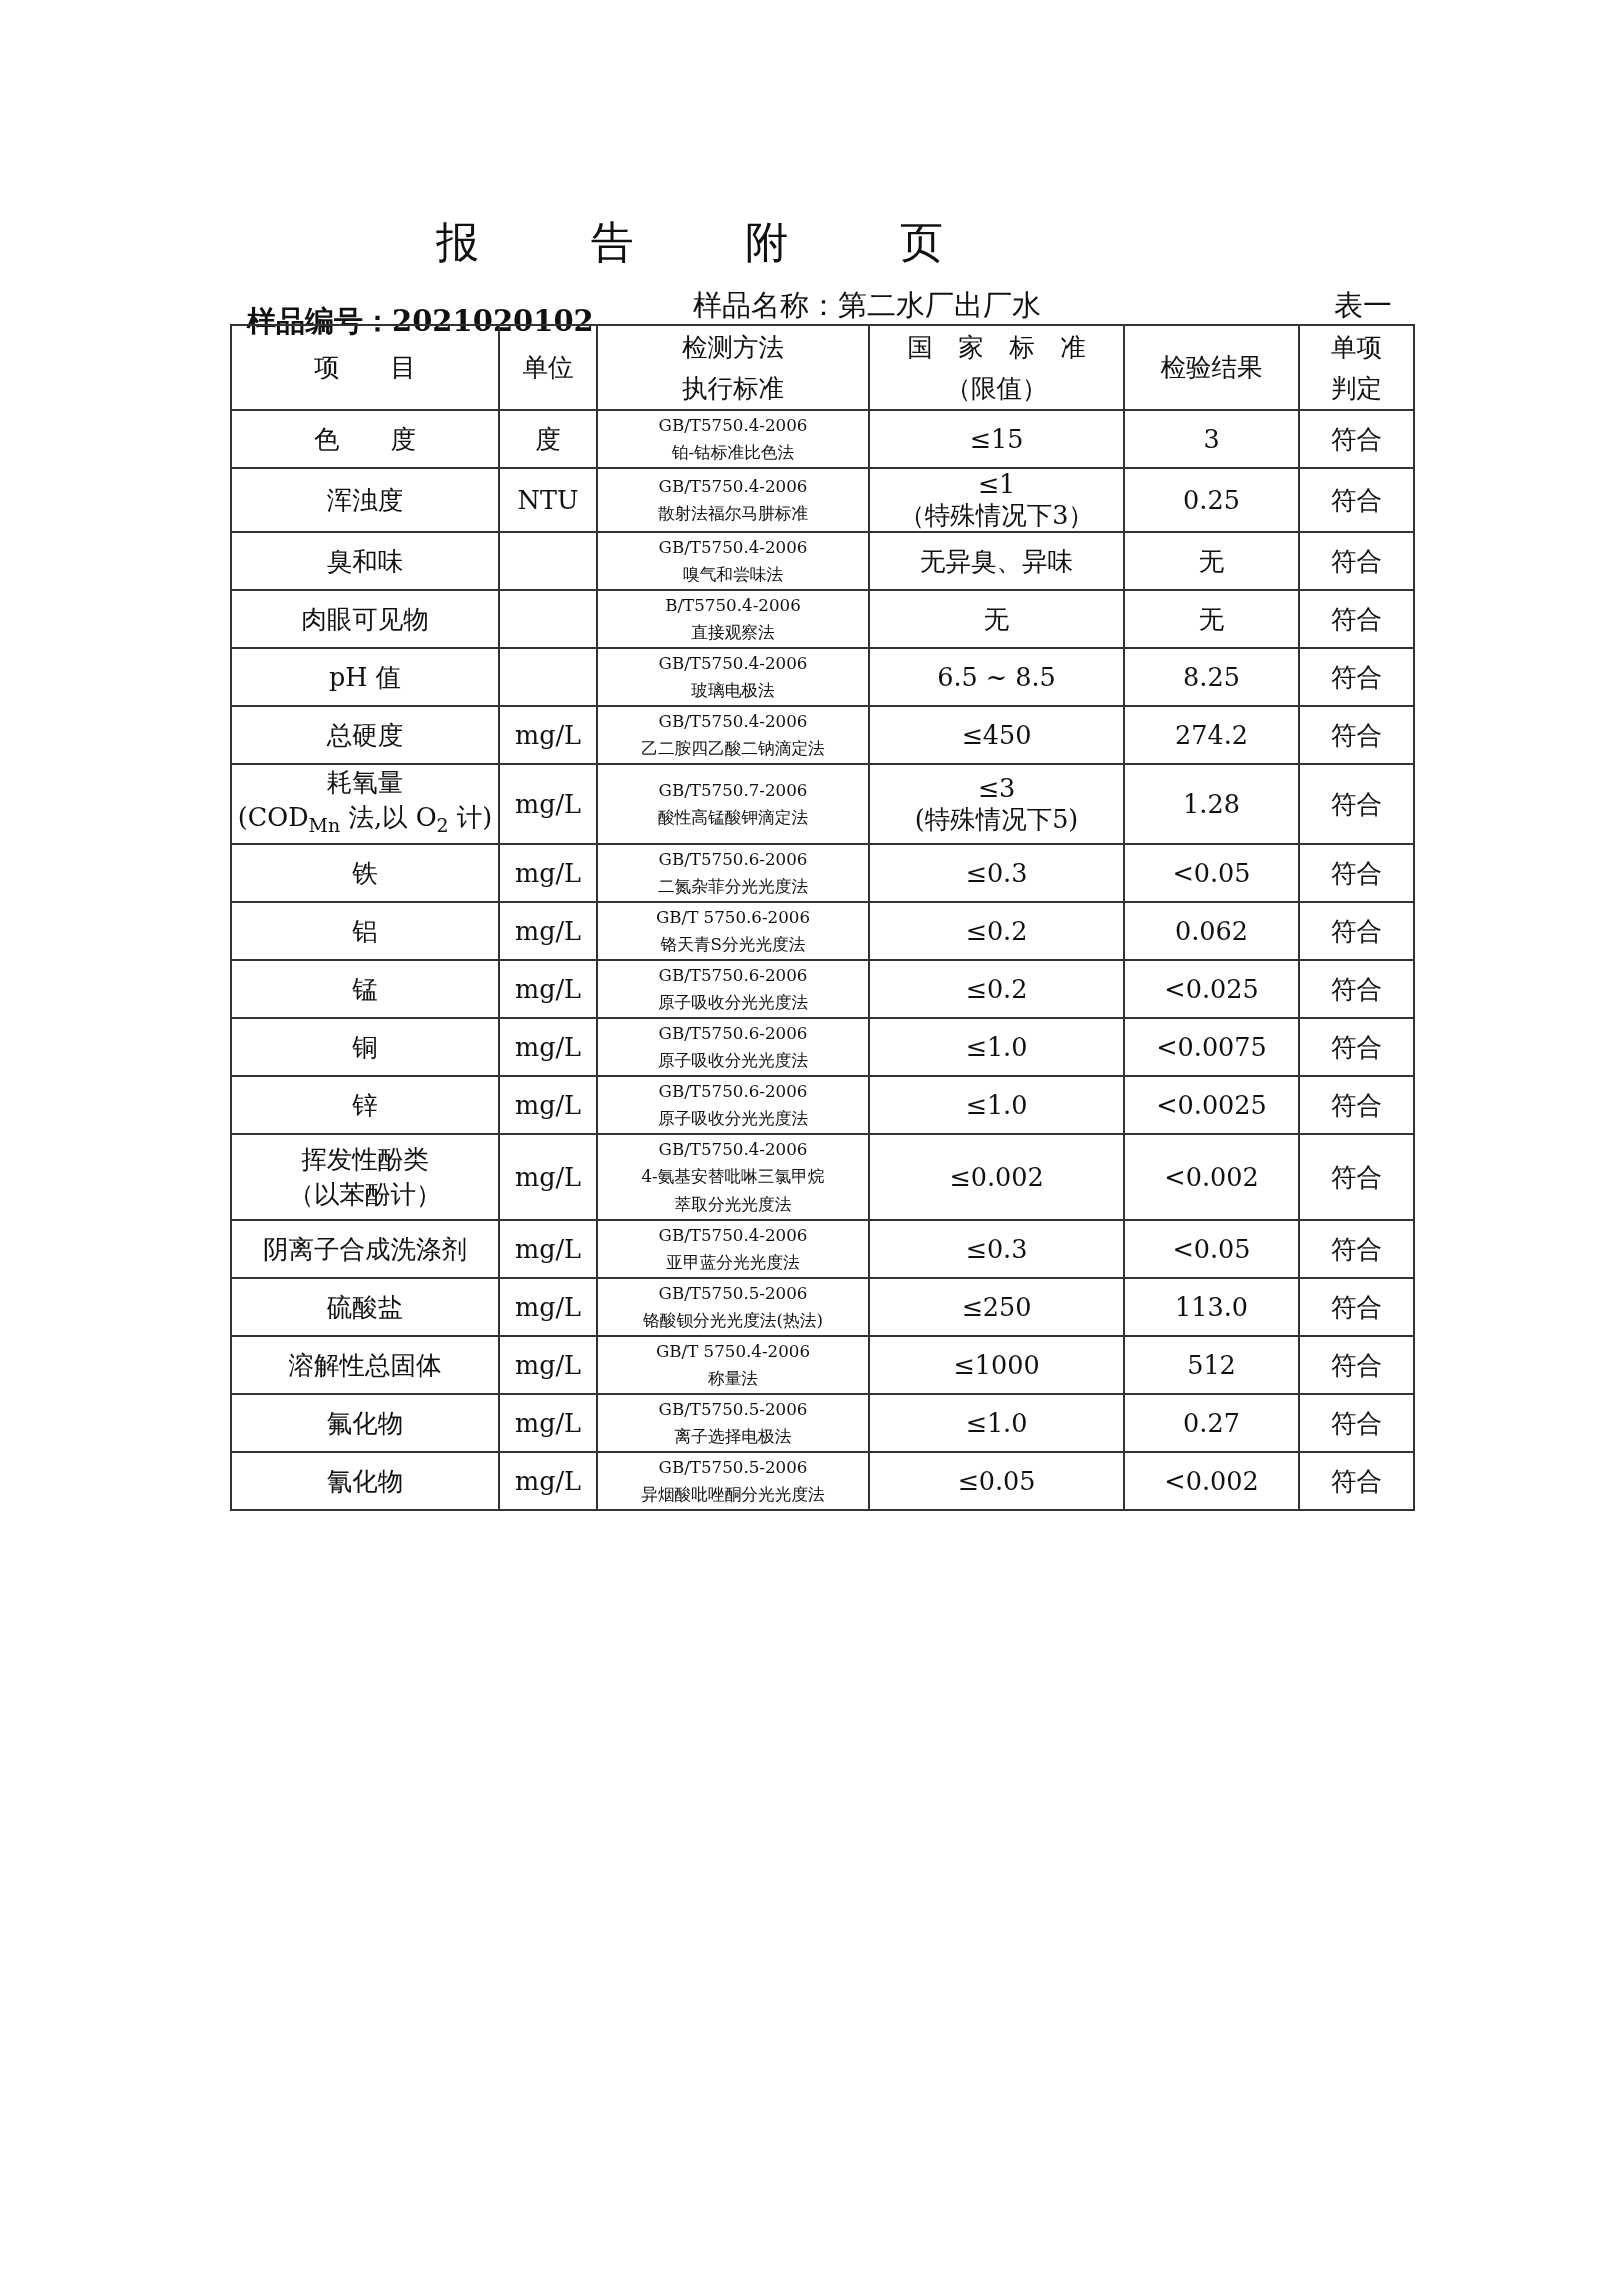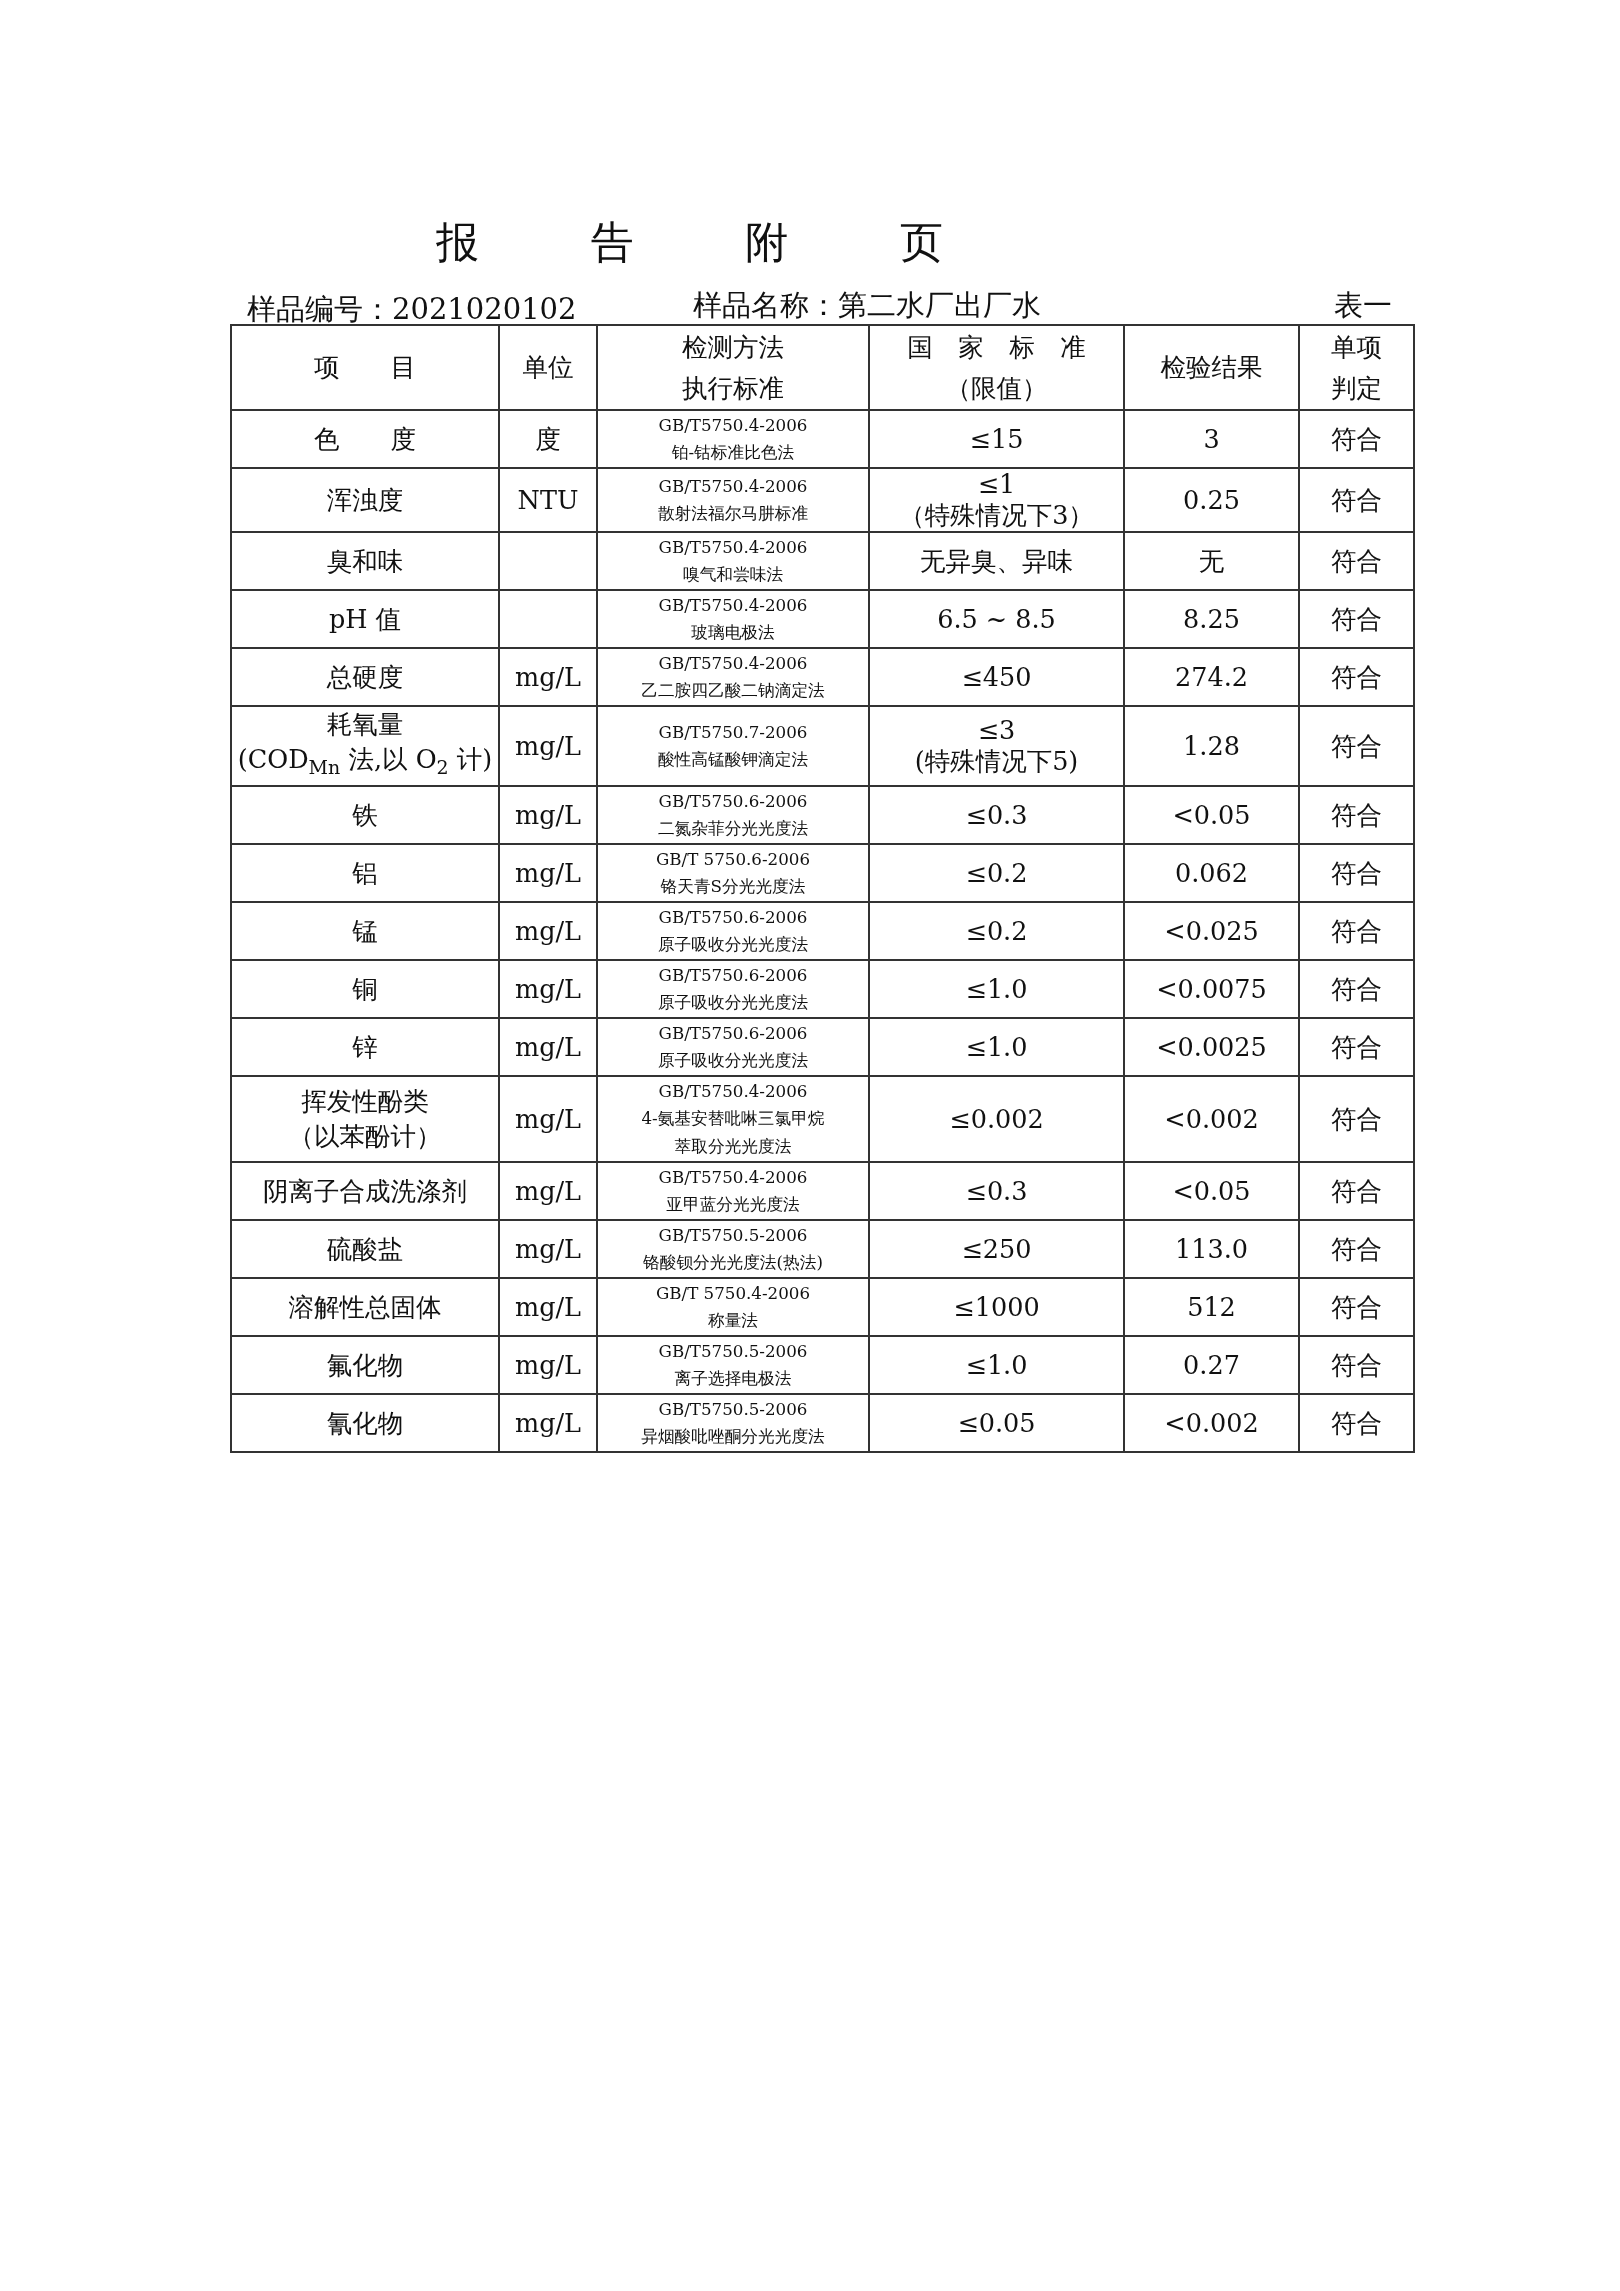--- a/index.html
+++ b/index.html
@@ -1,19 +1,19 @@
 <!DOCTYPE html>
 <html><head>
 <meta charset="utf-8">
 <style>
   html, body { margin:0; padding:0; background:#ffffff; }
   body { width:1620px; height:2292px; position:relative; font-family:"DejaVu Serif","Liberation Serif",serif; color:#111; }
   .title { position:absolute; top:214px; left:0; width:1428px; text-align:center; font-size:43px; letter-spacing:49px; font-weight:normal; }
   .meta { position:absolute; top:286px; left:247px; width:1145px; height:39px; font-size:29px; }
-  .meta .left { position:absolute; left:0; top:4px; }
+  .meta .left { position:absolute; left:0; top:16px;font-weight:bold; }
   .meta .mid { position:absolute; left:446px; top:0; }
   .meta .right { position:absolute; right:0; top:0; }
   table { position:absolute; top:324px; left:230px; border-collapse:collapse; width:1182px; table-layout:fixed; }
   td, th { border:2px solid #333; text-align:center; vertical-align:middle; padding:0; font-weight:normal; }
   th { height:83px; font-size:25.5px; line-height:41px; }
   td { height:56px; font-size:25.5px; }
   td.method { font-size:16.7px; line-height:27.4px;border-radius:20px; }
   td.limit { font-size:25.5px; line-height:31px; }
   td.item { line-height:35px; }
   tr.tall td { height:84px; }
@@ -100,20 +100,35 @@
           <div>嗅气和尝味法</div>
         </td>
         <td class="limit">
           <div>无异臭、异味</div>
         </td>
         <td>无</td>
         <td>符合</td>
       </tr>
       <tr>
         <td class="item">
+          <div>肉眼可见物</div>
+        </td>
+        <td></td>
+        <td class="method">
+          <div>B/T5750.4-2006</div>
+          <div>直接观察法</div>
+        </td>
+        <td class="limit">
+          <div>无</div>
+        </td>
+        <td>无</td>
+        <td>符合</td>
+      </tr>
+      <tr>
+        <td class="item">
           <div>pH 值</div>
         </td>
         <td></td>
         <td class="method">
           <div>GB/T5750.4-2006</div>
           <div>玻璃电极法</div>
         </td>
         <td class="limit">
           <div>6.5 ~ 8.5</div>
         </td>

